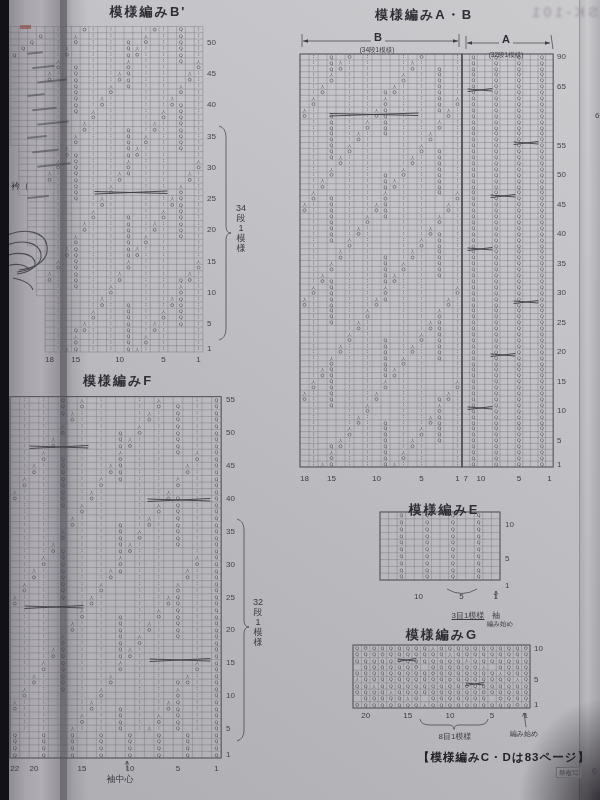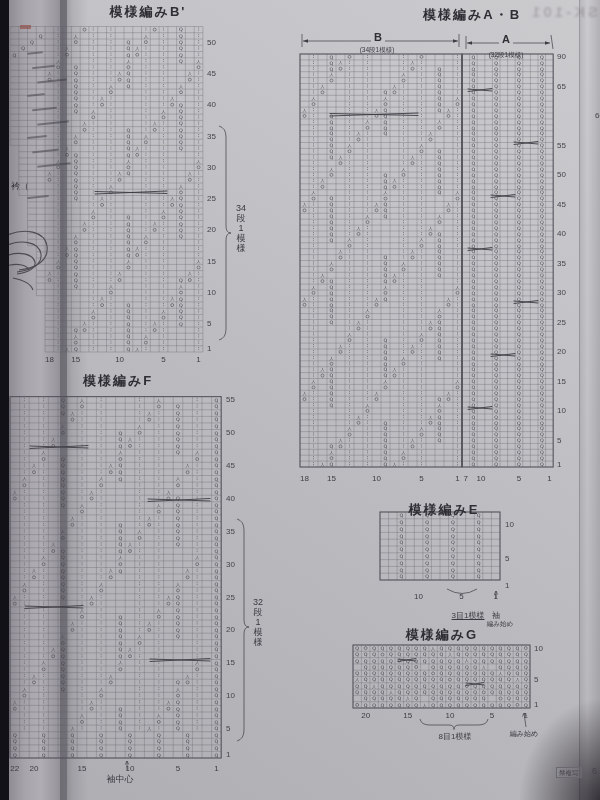--- a/index.html
+++ b/index.html
@@ -2379,21 +2379,21 @@
         <div class="rownum" style="left: 199px; top: 319.33px; font-size: 8px;">5</div>
         <div class="rownum" style="left: 199px; top: 344.37px; font-size: 8px;">1</div>
         <div class="num" style="left: 41.465px; top: 355px; font-size: 8px;">18</div>
         <div class="num" style="left: 67.775px; top: 355px; font-size: 8px;">15</div>
         <div class="num" style="left: 111.625px; top: 355px; font-size: 8px;">10</div>
         <div class="num" style="left: 155.475px; top: 355px; font-size: 8px;">5</div>
         <div class="num" style="left: 190.555px; top: 355px; font-size: 8px;">1</div>
         <div class="vlabel" style="left: 225px; top: 203px;">34<br>段<br>1<br>模<br>様</div>
       </div>
       <div class="chart" style="left: 296px; top: 0px; width: 292px; height: 492px;">
-        <div class="ctitle" style="left: 128px; top: 6px; font-size: 13px; margin-left: 48px;">模様編みA・B</div>
+        <div class="ctitle" style="left: 128px; top: 6px; font-size: 13px;">模様編みA・B</div>
         <div class="hdr" style="left: 82px; top: 31px; font-size: 11px;">B</div>
         <div class="hdr" style="left: 210px; top: 33px; font-size: 11px;">A</div>
         <div class="hdrsub" style="left: 81px; top: 46px; font-size: 6.5px;">(34段1模様)</div>
         <div class="hdrsub" style="left: 210px; top: 51px; font-size: 6.5px;">(32段1模様)</div>
         <div class="rownum" style="left: 261px; top: 52.45px; font-size: 8px;">90</div>
         <div class="rownum" style="left: 261px; top: 81.95px; font-size: 8px; text-align: right;">65</div>
         <div class="rownum" style="left: 261px; top: 111.45px; font-size: 8px; margin-left: 38px;">60</div>
         <div class="rownum" style="left: 261px; top: 140.95px; font-size: 8px;">55</div>
         <div class="rownum" style="left: 261px; top: 170.45px; font-size: 8px;">50</div>
         <div class="rownum" style="left: 261px; top: 199.95px; font-size: 8px;">45</div>
@@ -2459,15 +2459,16 @@
         <div class="num" style="left: 17.645px; top: 89px; font-size: 8px;">20</div>
         <div class="num" style="left: 59.795px; top: 89px; font-size: 8px;">15</div>
         <div class="num" style="left: 101.945px; top: 89px; font-size: 8px;">10</div>
         <div class="num" style="left: 144.095px; top: 89px; font-size: 8px;">5</div>
         <div class="num" style="left: 177.815px; top: 89px; font-size: 8px;">1</div>
         <div class="slab" style="left: 107px; top: 109px; font-size: 8px;">8目1模様</div>
         <div class="slab" style="left: 176px; top: 107px; font-size: 7px;">編み始め</div>
       </div>
     </div>
 
+  <div class="footer-note">【模様編みC・Dは83ページ】</div>
   <div class="nocopy">禁複写</div>
   <div class="pagefrag">6</div>
 </div>
 
 </body></html>

